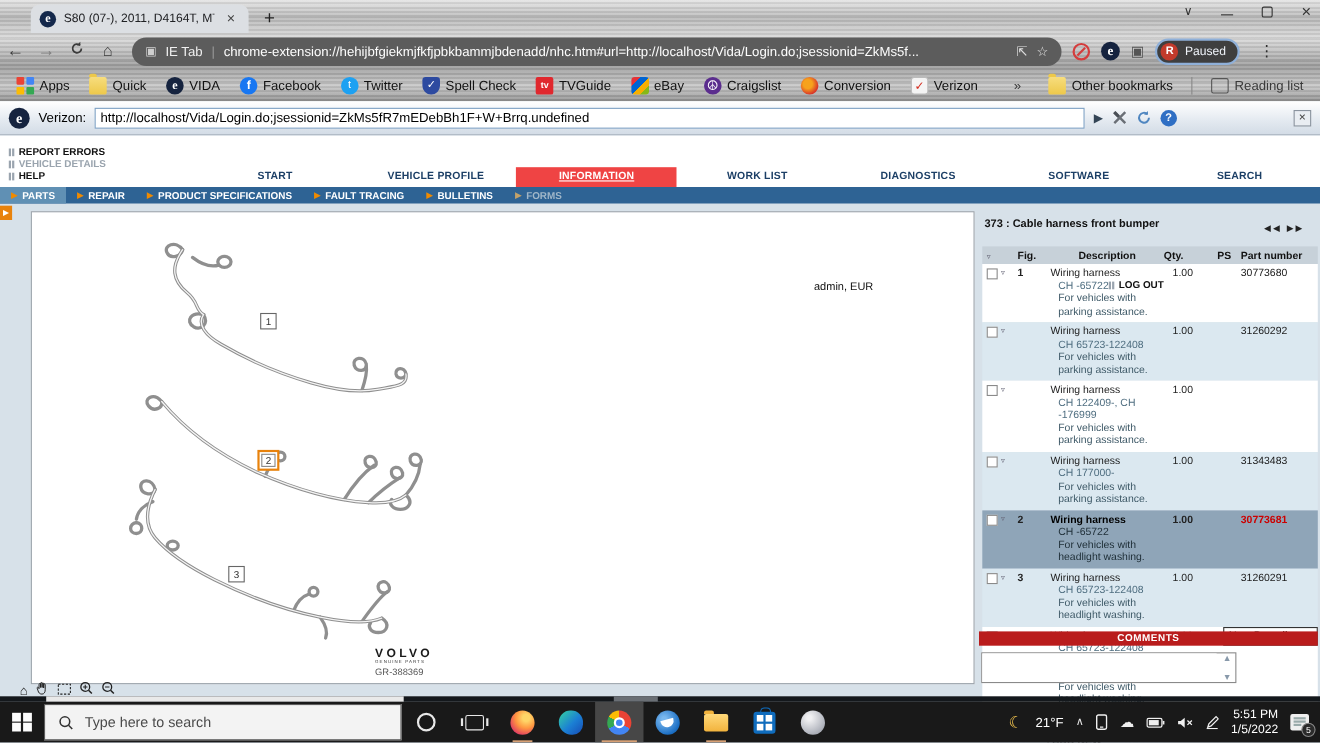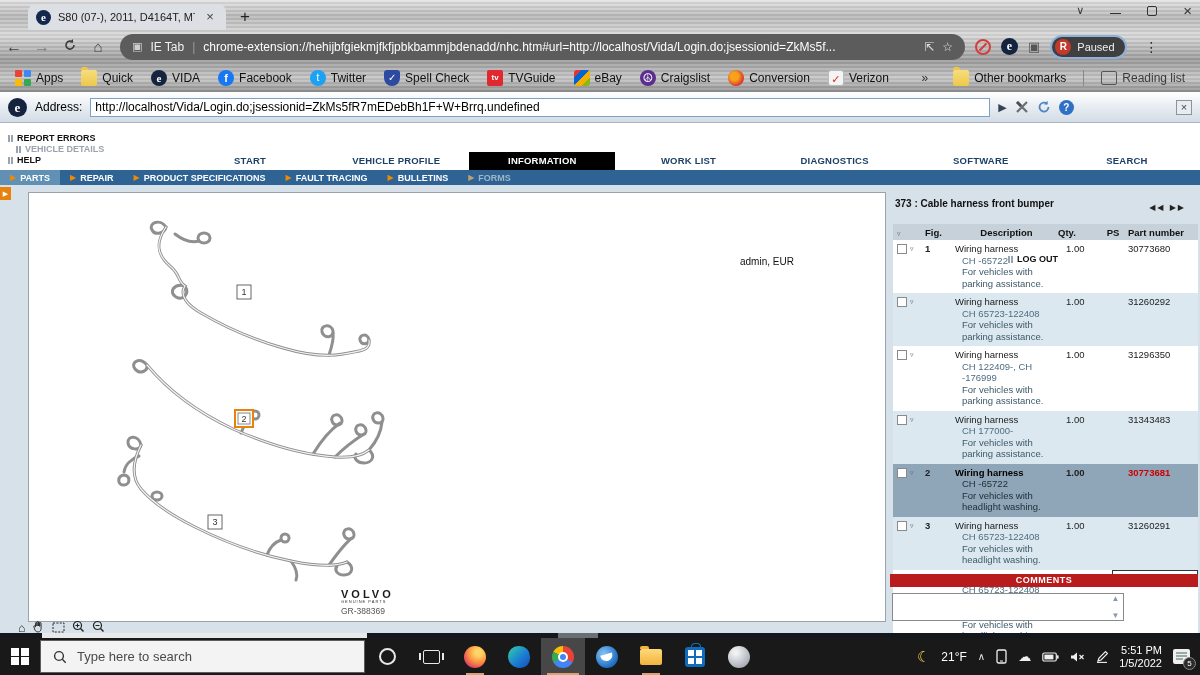--- a/index.html
+++ b/index.html
@@ -91,21 +91,21 @@
   .vida-header { position:absolute; left:0; top:123px; width:1200px; height:47px; background:#fff; z-index:1; }
   .vlink { position:absolute; display:flex; align-items:center; gap:4px; font-size:9px; font-weight:bold; color:#111; }
   .vlink .bars { display:inline-flex; gap:1px; }
   .vlink .bars i { width:2px; height:7px; background:#9aa4ae; }
   .vlink.dim { color:#9aa4ae; }
   .vida-user { position:absolute; left:740px; top:133px; font-size:10px; color:#111; }
   .vida-logout { position:absolute; left:1008px; top:131px; }
   .vida-tabs { position:absolute; left:177px; right:0; bottom:0; height:18px; display:flex; }
   .vtab { flex:1; text-align:center; font-size:9.5px; font-weight:bold; color:#1c3f66; line-height:18px;
     letter-spacing:.2px; white-space:nowrap; }
-  .vtab.sel { background:#000000; color:#fff; }
+  .vtab.sel { background:#ef4444; color:#fff;text-decoration:underline; }
 
   .subnav { position:absolute; left:0; top:170px; width:1200px; height:15px; background:#2e6394; display:flex; z-index:1; }
   .snitem { display:flex; align-items:center; gap:4px; padding:0 10px; font-size:9px; font-weight:bold; color:#fff;
     white-space:nowrap; }
   .snitem .arr { color:#f08a00; font-size:8px; }
   .snitem.sel { background:#6090b4; }
   .snitem.dis { color:#9fb6c8; }
   .snitem.dis .arr { color:#c2a26a; }
 
   
@@ -320,21 +320,21 @@
       <span class="bm-divider"></span>
       <div class="bm-item">
         <span class="ico-rl"></span>
         <span class="bm-label" style="color:#3a3a3a">Reading list</span>
       </div>
     </div>
   </div>
 
   <div class="ietab">
     <span class="ie-logo">e</span>
-    <span class="addr-label">Address:</span>
+    <span class="addr-label">Verizon:</span>
     <input class="addr-input" value="http://localhost/Vida/Login.do;jsessionid=ZkMs5fR7mEDebBh1F+W+Brrq.undefined" style="">
     <span class="ie-go">▶</span>
     <span class="ie-tools">
       <svg width="14" height="14" viewBox="0 0 14 14">
           <path d="M2 2l10 10M12 2L2 12" stroke="#6a6f76" stroke-width="2.2"></path>
           <path d="M2 2l4 4" stroke="#4a4f56" stroke-width="3"></path>
         </svg>
     </span>
     <span class="ie-refresh">
       <svg width="14" height="14" viewBox="0 0 14 14">
@@ -347,21 +347,21 @@
   </div>
 
   <div class="vida-header">
     <div class="vlink" style="left:8px; top:10px;">
       <span class="bars">
           <i></i>
           <i></i>
         </span>
       <span>REPORT ERRORS</span>
     </div>
-    <div class="vlink dim" style="left:16px; top:21px;">
+    <div class="vlink dim" style="left:8px; top:21px;">
       <span class="bars">
           <i></i>
           <i></i>
         </span>
       <span>VEHICLE DETAILS</span>
     </div>
     <div class="vlink" style="left:8px; top:32px;">
       <span class="bars">
           <i></i>
           <i></i>
@@ -559,21 +559,20 @@
                 <span class="marker">▿</span>
               </span>
               <span class="c-fig"></span>
               <span class="c-desc">
                 <div class="d-name">Wiring harness</div>
                 <div class="d-ch">CH 122409-, CH -176999</div>
                 <div class="d-note">For vehicles with parking assistance.</div>
               </span>
               <span class="c-qty">1.00</span>
               <span class="c-ps"></span>
-              <span class="c-part"><span class="d-part">31296350</span></span>
             </div>
             <div class="prow alt">
               <span class="c-sel">
                 <span class="cbox"></span>
                 <span class="marker">▿</span>
               </span>
               <span class="c-fig"></span>
               <span class="c-desc">
                 <div class="d-name">Wiring harness</div>
                 <div class="d-ch">CH 177000-</div>

